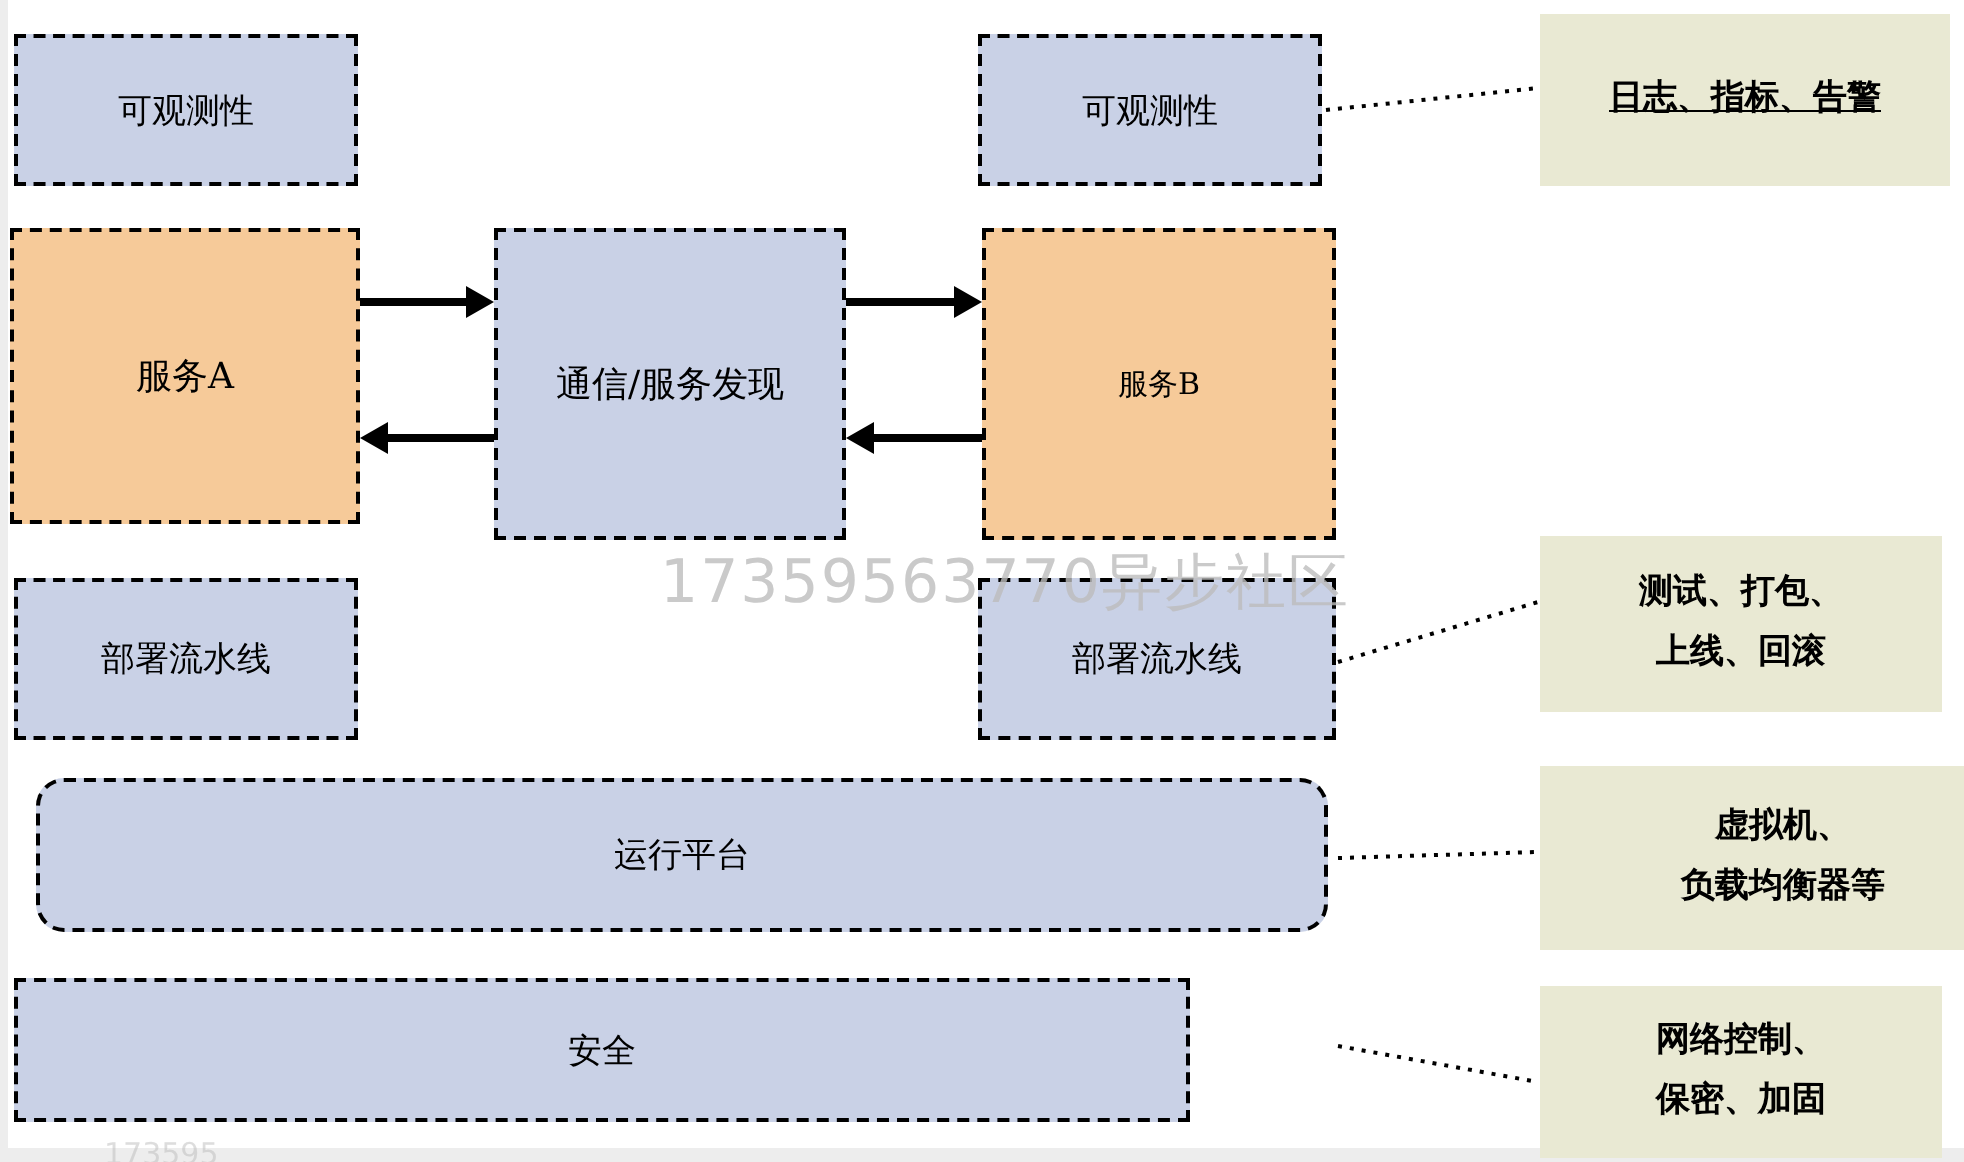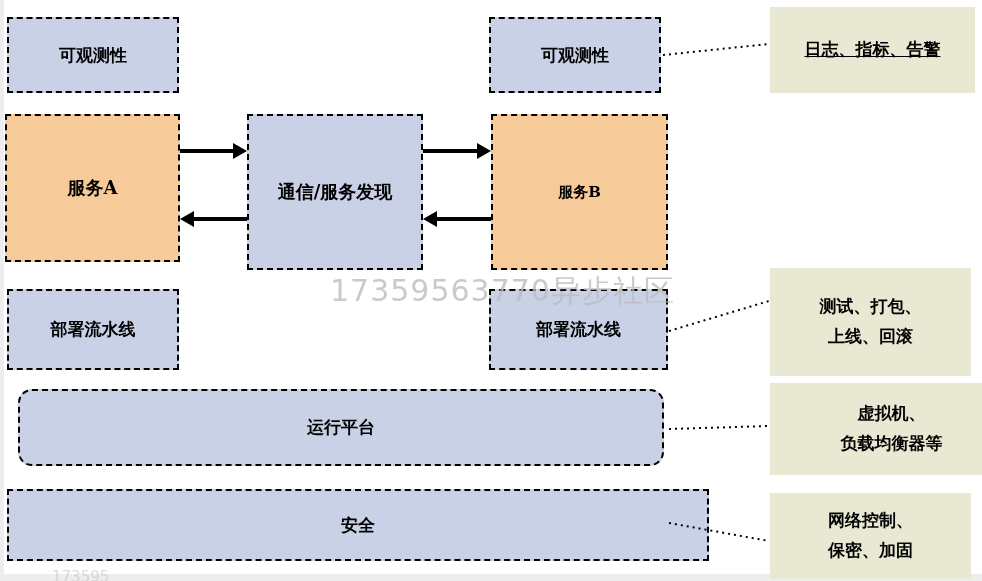--- a/index.html
+++ b/index.html
@@ -11,46 +11,46 @@
     font-family:"DejaVu Serif","Liberation Serif",serif;
     color:#000;
   }
   .edge-left   { position:absolute; left:0; top:0; width:4px; height:581px; background:#ededed; z-index:1; }
   .edge-bottom { position:absolute; left:0; top:574px; width:982px; height:7px; background:#ededed; z-index:1; }
 
   .box {
     position:absolute;
     border:2px dashed var(--border-color,#000);
     display:flex; align-items:center; justify-content:center;
-    font-weight:bold; font-size:17px; text-align:center;
+    font-weight:normal; font-size:17px; text-align:center;
     z-index:2;
   }
   .fill-blue   { background:var(--panel-fill,#c9d1e6); }
   .fill-orange { background:var(--service-fill,#f6ca99); }
 
   #obs-left   { left:7px;   top:17px;  width:172px; height:76px; }
   #obs-right  { left:489px; top:17px;  width:172px; height:76px; }
   #svc-a      { left:5px;   top:114px; width:175px; height:148px; font-size:18px; }
   #comm       { left:247px; top:114px; width:176px; height:156px; font-size:18px; }
   #svc-b      { left:491px; top:114px; width:177px; height:156px; font-size:15px; }
   #pipe-left  { left:7px;   top:289px; width:172px; height:81px; }
   #pipe-right { left:489px; top:289px; width:179px; height:81px; }
   #platform   { left:18px;   top:389px; width:646px; height:77px;border-radius:14px; }
-  #security   { left:7px;   top:489px; width:702px; height:72px; }
+  #security   { left:7px;   top:489px; width:588px; height:72px; }
 
   .ann {
     position:absolute;
     background:var(--ann-fill,#e9e9d3);
     display:flex; align-items:center; justify-content:center;
     font-weight:bold; font-size:17px; text-align:center;
     white-space:pre-line; line-height:1.75;
     z-index:2;
   }
   #ann-logs { left:770px; top:7px;   width:205px; height:86px;text-decoration:underline; }
-  #ann-test { left:770px; top:268px; width:201px; height:108px; }
+  #ann-test { left:770px; top:268px; width:201px; height:88px; }
   #ann-vm   { left:770px; top:383px; width:243px; height:92px; }
   #ann-net  { left:770px; top:493px; width:201px; height:86px; }
 
   .arrow { position:absolute; height:16px; z-index:3; }
   .arrow .shaft { position:absolute; top:6px; height:4px; background:#000; }
   .arrow.right .shaft { left:0; right:13px; }
   .arrow.left  .shaft { left:13px; right:0; }
   .arrow .head {
     position:absolute; top:0; width:0; height:0;
     border-top:8px solid transparent; border-bottom:8px solid transparent;

